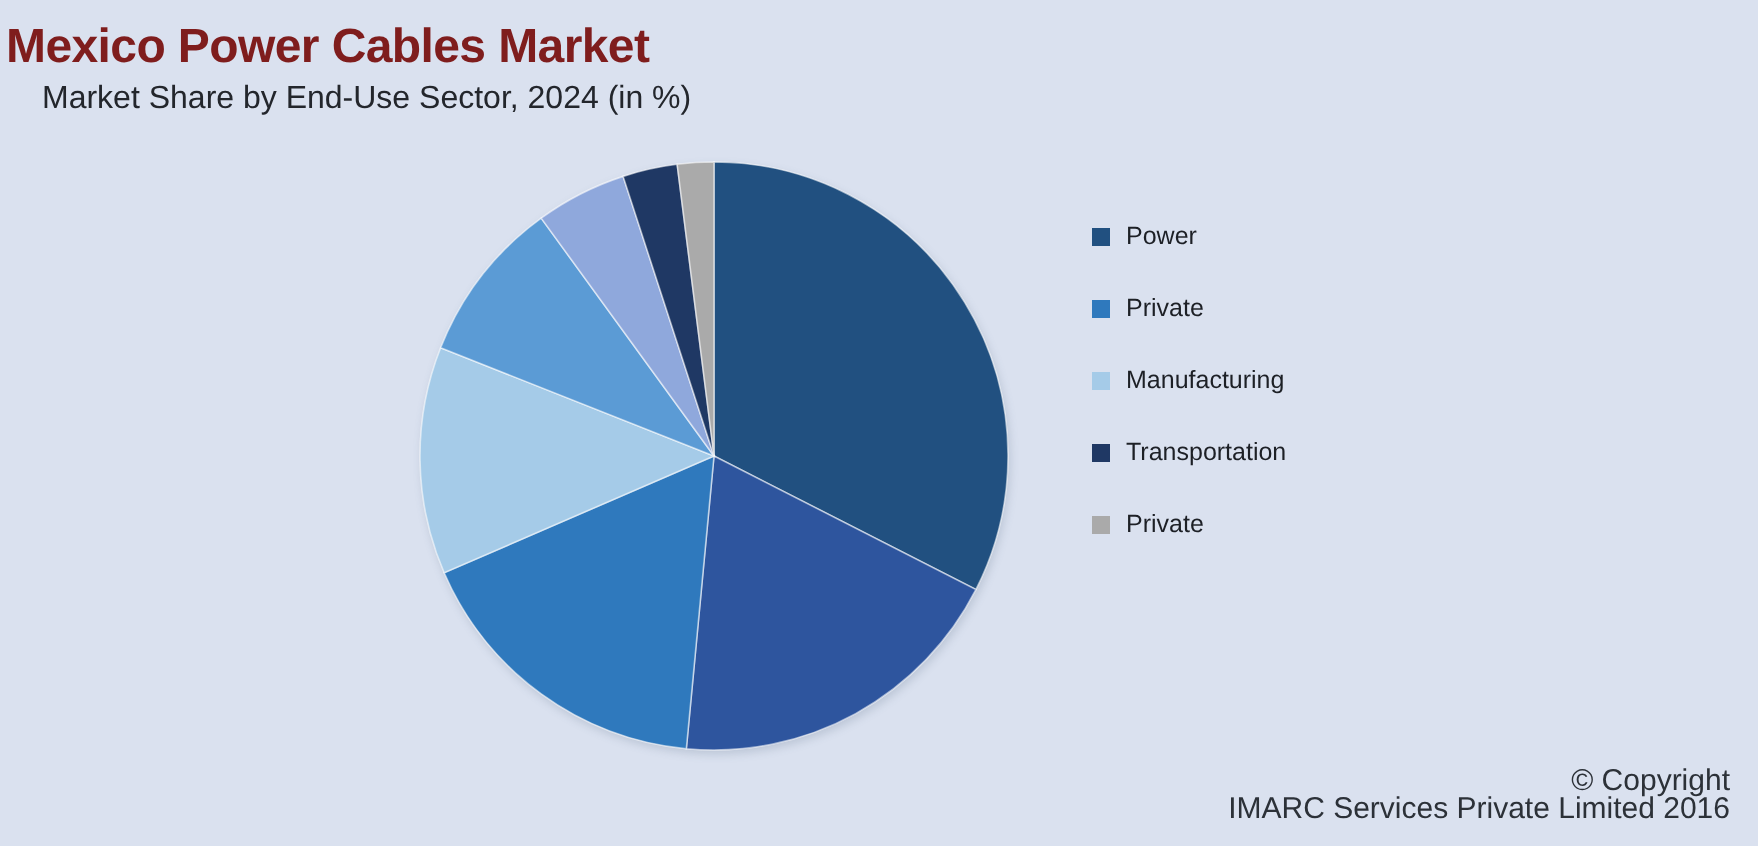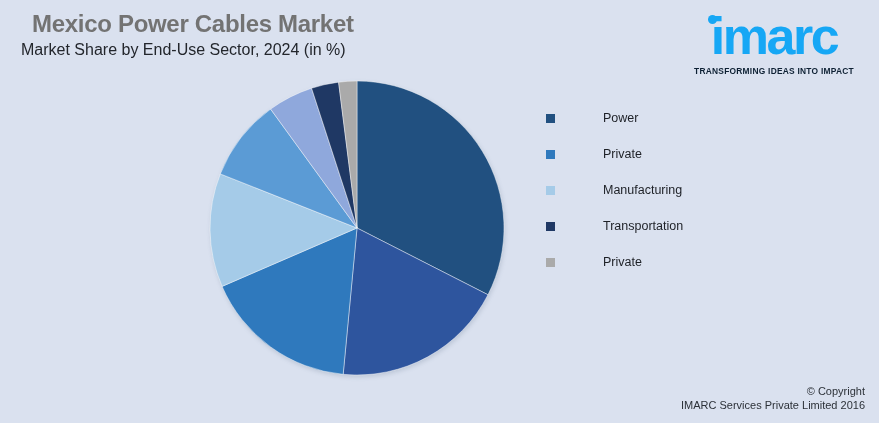--- a/index.html
+++ b/index.html
@@ -19,25 +19,25 @@
     position: relative;
     width: 879px;
     height: 423px;
     background: #dae1ef;
     overflow: hidden;
   }
 
   
   #title {
     position: absolute;
-    left: 32px;
+    left: 3px;
     top: 10px;
     font-size: 24px;
     font-weight: bold;
-    color: #737373;
+    color: #7f1d1d;
     letter-spacing: -0.3px;
     white-space: nowrap;
   }
 
   #subtitle {
     position: absolute;
     left: 21px;
     top: 41px;
     font-size: 16px;
     font-weight: normal;
@@ -124,47 +124,41 @@
     width: 9px;
     height: 9px;
     flex: 0 0 9px;
     margin-right: 8px;
   }
 
   .legend-label {
     font-size: 12.5px;
     color: #1d2026;
     white-space: nowrap;
-    margin-left: 40px;
   }
 
   
   #copyright {
     position: absolute;
     right: 14px;
     bottom: 11px;
     text-align: right;
-    font-size: 11px;
+    font-size: 15px;
     line-height: 14px;
     color: #2c3138;
   }
 </style>
 </head>
 <body>
 
 <div id="canvas">
 
   <div id="title">Mexico Power Cables Market</div>
   <div id="subtitle">Market Share by End-Use Sector, 2024 (in %)</div>
 
-  <div id="logo-block">
-    <div id="logo-word">imarc</div>
-    <div id="logo-dot"></div>
-    <div id="logo-tagline">TRANSFORMING IDEAS INTO IMPACT</div>
-  </div>
 
   <div id="pie-wrap">
     <svg id="pie-svg" viewBox="0 0 296 296">
       <g id="pie-slices">
           <path d="M 148 148 L 148.00 1.00 A 147 147 0 0 1 278.98 214.74 Z" fill="#215080" stroke="rgba(255,255,255,0.55)" stroke-width="0.8">
             <title>Power: 32.5%</title>
           </path>
           <path d="M 148 148 L 278.98 214.74 A 147 147 0 0 1 134.17 294.35 Z" fill="#2e559e" stroke="rgba(255,255,255,0.55)" stroke-width="0.8">
             <title>Oil &amp; Gas: 19%</title>
           </path>

